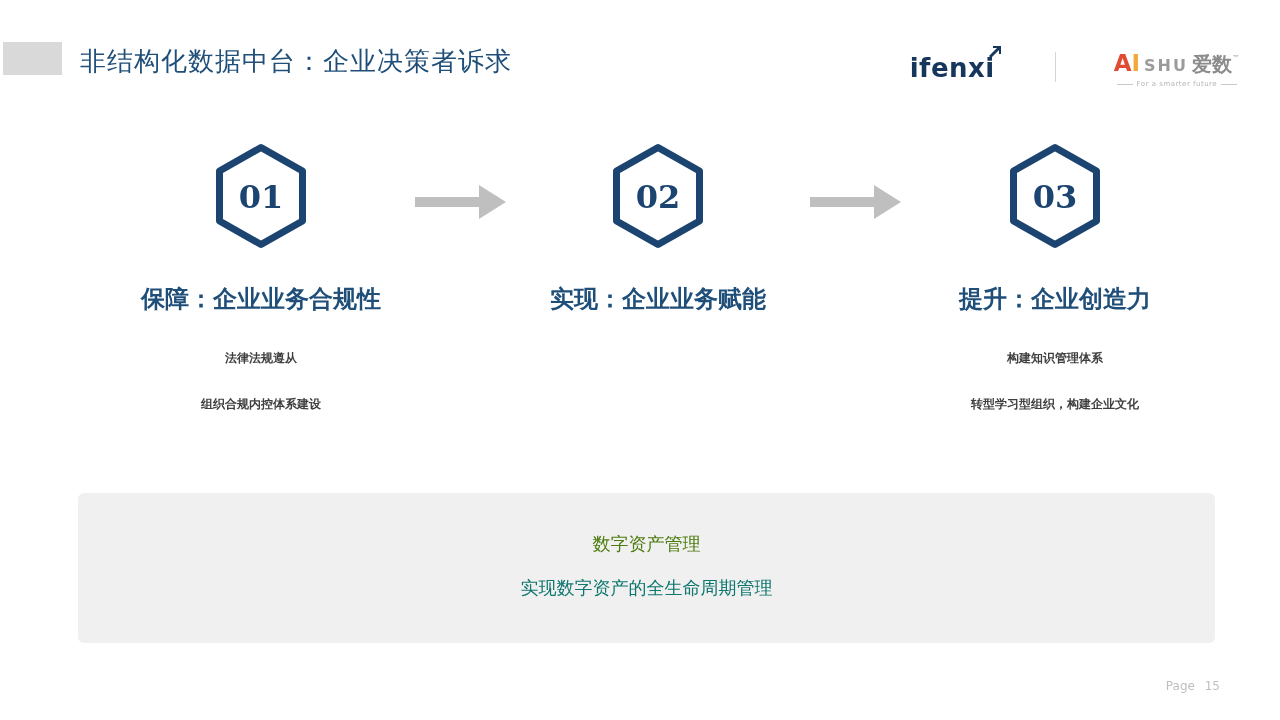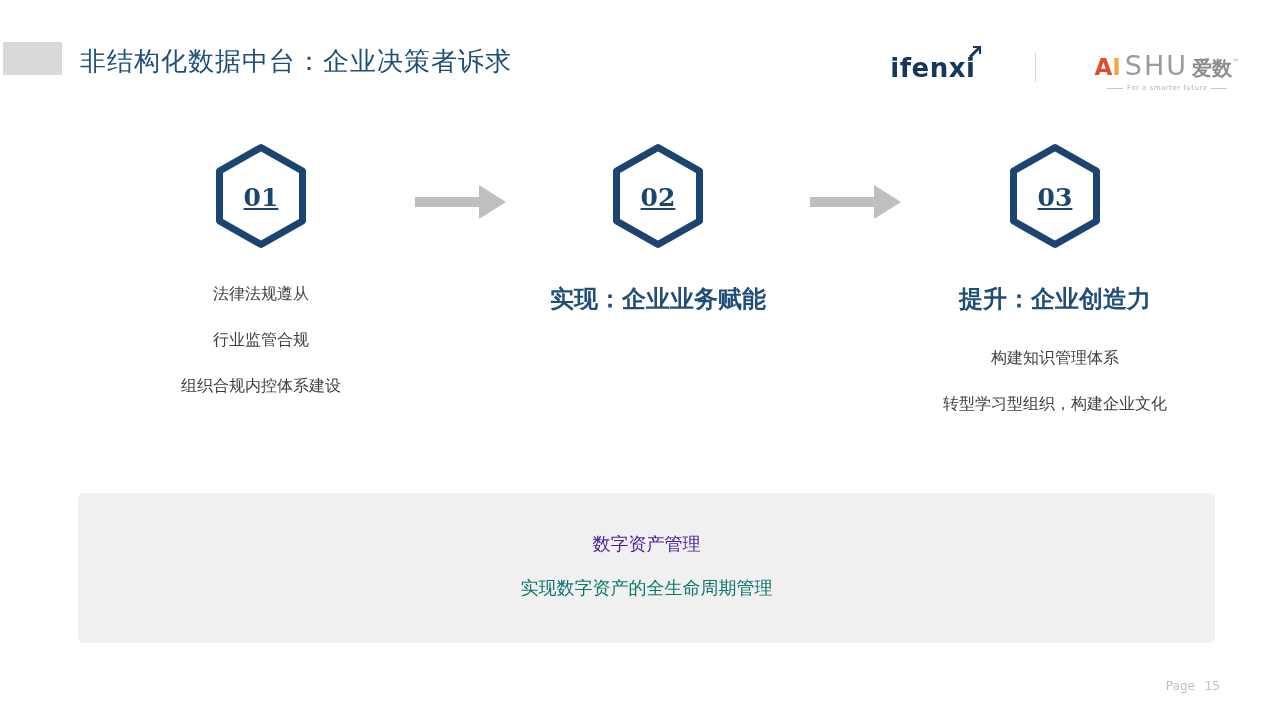--- a/index.html
+++ b/index.html
@@ -34,59 +34,58 @@
   }
   .logo-area{position:absolute;top:50px;right:40px;display:flex;align-items:flex-start;gap:44px;}
   .ifenxi{position:relative;margin-top:3px;}
   .ifenxi-text{font-size:26px;font-weight:800;color:#16375B;letter-spacing:0.5px;}
   .ifenxi-arrow{position:absolute;top:-7px;right:-6px;}
   .logo-divider{width:1px;height:30px;background:#D5D5D5;margin:2px 14px 0 16px;}
   .aishu{display:flex;flex-direction:column;align-items:center;}
   .aishu-row{display:flex;align-items:baseline;white-space:nowrap;}
   .aishu-a{font-size:23px;font-weight:800;color:var(--logo-red);}
   .aishu-i{font-size:23px;font-weight:800;color:var(--logo-orange);margin-right:4px;}
-  .aishu-shu{font-size:27px;font-weight:400;color:var(--logo-gray);letter-spacing:2px;}
+  .aishu-shu{font-size:16px;font-weight:700;color:var(--logo-gray);letter-spacing:2px;}
   .aishu-cn{font-size:20px;font-weight:700;color:#8C8C8C;margin-left:4px;}
   .aishu-tm{font-size:8px;color:#AAAAAA;vertical-align:super;position:relative;top:-10px;}
   .aishu-tagline-row{display:flex;align-items:center;gap:4px;margin-top:2px;justify-content:flex-end;}
   .tag-dash{width:16px;height:1px;background:#C9C9C9;}
   .aishu-tagline{font-size:7px;color:#B5B5B5;letter-spacing:0.5px;white-space:nowrap;}
   
   .col{position:absolute;top:143px;text-align:center;}
   .col-1{left:111px;width:300px;}
   .col-2{left:508px;width:300px;}
   .col-3{left:905px;width:300px;}
   .hex-wrap{position:relative;width:92px;height:108px;margin:0 auto;}
   .hex-svg{display:block;}
   .hex-number{
     position:absolute;inset:0;display:flex;align-items:center;justify-content:center;
-    font-size:25px;font-weight:800;color:var(--navy);
+    font-size:32px;font-weight:800;color:var(--navy);
     font-family:"DejaVu Serif","Liberation Serif",serif;
-    text-decoration:underline;
   }
   .col-heading{
     margin-top:32px;
     font-size:24px;font-weight:700;color:var(--accent-blue);
     white-space:nowrap;
   }
   .items{margin-top:28px;}
   .item{
-    font-size:16px;color:var(--item-gray);
-    line-height:30px;margin-bottom:16px;
+    font-size:12px;color:var(--item-gray);
+    line-height:30px;margin-bottom:16px;font-weight:bold;
   }
   
   .flow-arrow{position:absolute;top:184px;color:var(--arrow-gray);}
   .arrow-1{left:415px;}
   .arrow-2{left:810px;}
   
   .footer-box{
     position:absolute;left:78px;top:493px;width:1137px;height:150px;
     background:var(--box-gray);border-radius:6px;text-align:center;
   }
-  .footer-line1{margin-top:40px;font-size:18px;color:#4c1d95;line-height:22px;}
+  .footer-line1{margin-top:40px;font-size:18px;color:#4d7c0f;line-height:22px;}
   .footer-line2{margin-top:22px;font-size:18px;color:#0f766e;line-height:22px;}
   .page-number{
     position:absolute;right:60px;bottom:27px;
     font-size:12px;color:var(--muted-gray);word-spacing:6px;
     font-family:"DejaVu Sans","Liberation Sans",sans-serif;
   }
 </style>
 </head>
 <body>
 
@@ -119,23 +118,23 @@
     </div>
   </div>
 
   <div class="col col-1">
     <div class="hex-wrap">
       <svg class="hex-svg" width="92" height="106" viewBox="0 0 92 106">
         <polygon points="46,4.5 87.5,28 87.5,78 46,101.5 4.5,78 4.5,28" fill="#ffffff" stroke="#1B4470" stroke-width="7" stroke-linejoin="round"></polygon>
       </svg>
       <div class="hex-number">01</div>
     </div>
+    <div class="col-heading">保障：企业业务合规性</div>
     <div class="items">
       <div class="item">法律法规遵从</div>
-      <div class="item">行业监管合规</div>
       <div class="item">组织合规内控体系建设</div>
     </div>
   </div>
 
   <div class="flow-arrow arrow-1">
     <svg width="92" height="36" viewBox="0 0 92 36">
       <rect x="0" y="13" width="66" height="10" fill="currentColor"></rect>
       <polygon points="64,1 91,18 64,35" fill="currentColor"></polygon>
     </svg>
   </div>

